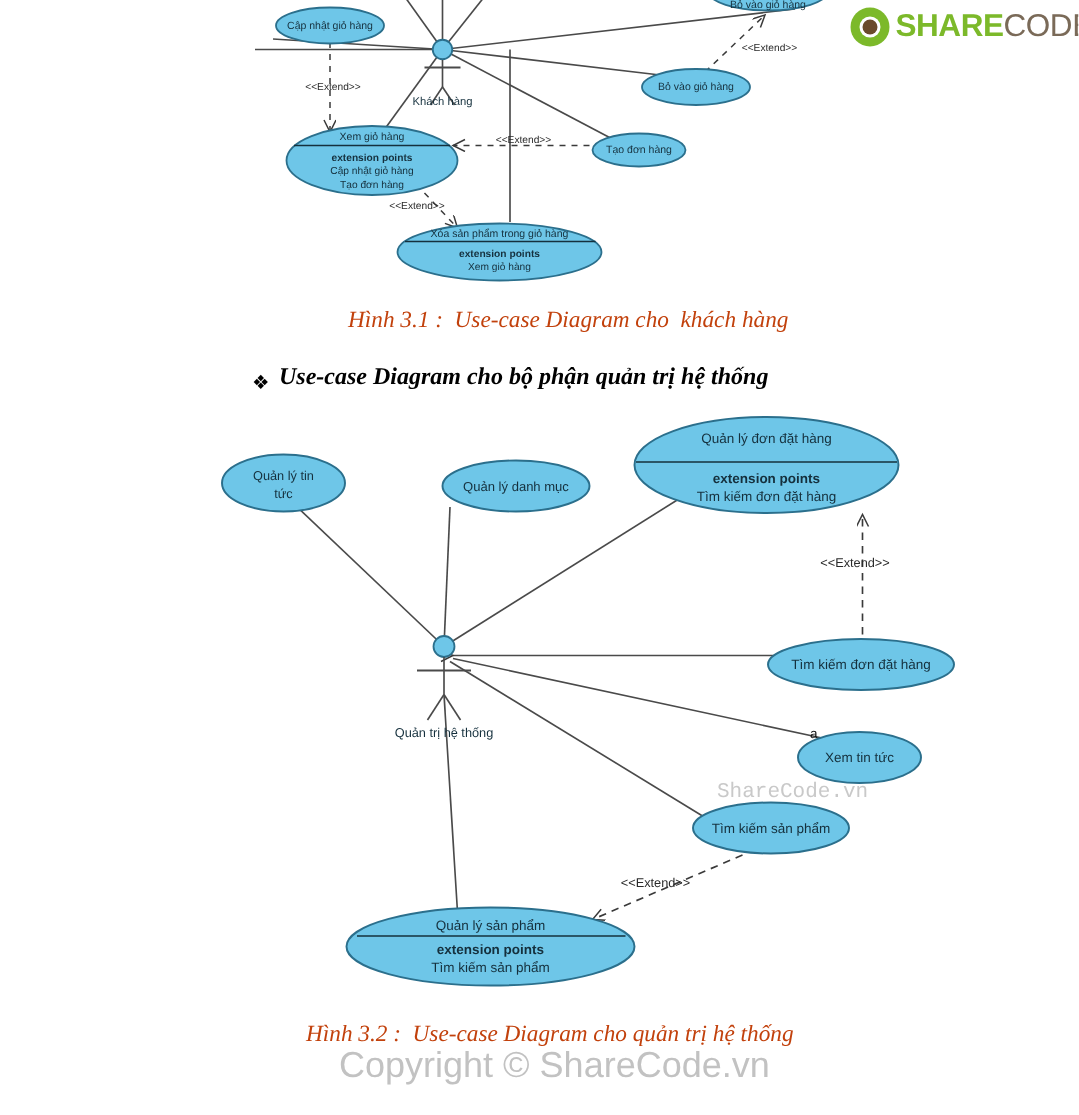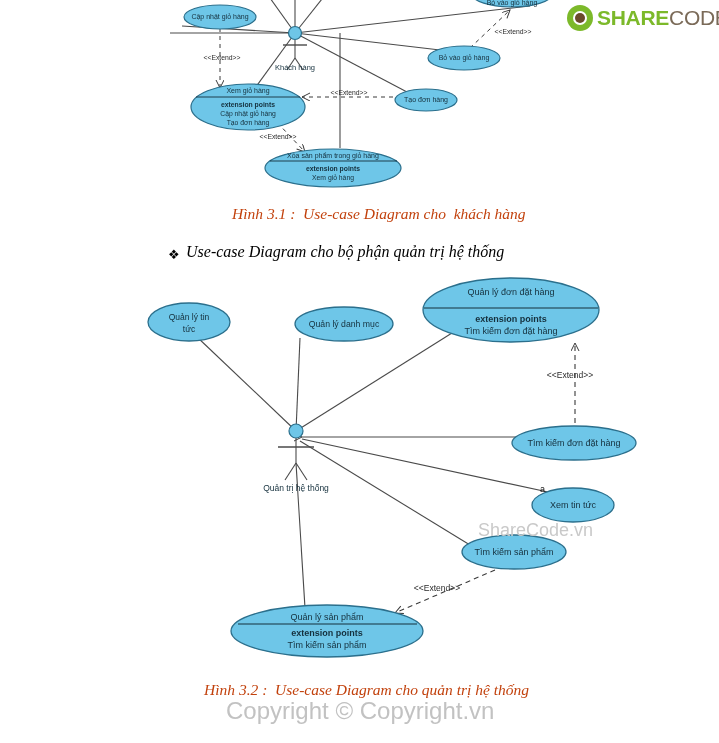--- a/index.html
+++ b/index.html
@@ -28,21 +28,21 @@
     font-family: "Liberation Serif", serif;
     font-style: italic;
     font-size: 15.5px;
     color: #c2410c;
     white-space: pre;
   }
   .bullet-heading {
     position: absolute;
     font-family: "Liberation Serif", serif;
     font-style: italic;
-    font-weight: normal;
+    font-weight: bold;
     font-size: 16px;
     color: #000;
     white-space: pre;
   }
   .bullet-glyph {
     position: absolute;
     font-size: 13px;
     color: #000;
     line-height: 1;
   }
@@ -89,21 +89,21 @@
   #logo .w-share { color: #7cb92a; font-weight: bold; }
   #logo .w-code  { color: #7a6a58; }
   
   .watermark {
     position: absolute;
     font-family: "Liberation Sans", sans-serif;
     color: #c9c9c9;
     white-space: pre;
     pointer-events: none;
   }
-  #wm-mid { left: 478px; top: 520px; font-size: 18px; }
+  #wm-mid { left: 478px; top: 520px; font-size: 14px; font-family: Liberation Mono, monospace; }
   #wm-bottom { left: 226px; top: 697px; font-size: 24px; color: #c2c2c2; }
   
 </style>
 </head>
 <body>
 
 <div id="page">
 
   <svg class="layer" viewBox="0 0 719 743" xmlns="http://www.w3.org/2000/svg">
     <defs>
@@ -276,15 +276,15 @@
   </div>
 
   <div class="caption" style="left:232px; top:205px;">Hình 3.1 :  Use-case Diagram cho  khách hàng</div>
 
   <div class="bullet-glyph" style="left:168px; top:248px;">❖</div>
   <div class="bullet-heading" style="left:186px; top:243px;">Use-case Diagram cho bộ phận quản trị hệ thống</div>
 
   <div class="caption" style="left:204px; top:681px;">Hình 3.2 :  Use-case Diagram cho quản trị hệ thống</div>
 
   <div class="watermark" id="wm-mid">ShareCode.vn</div>
-  <div class="watermark" id="wm-bottom">Copyright © Copyright.vn</div>
+  <div class="watermark" id="wm-bottom">Copyright © ShareCode.vn</div>
 
 </div>
 
 </body></html>

